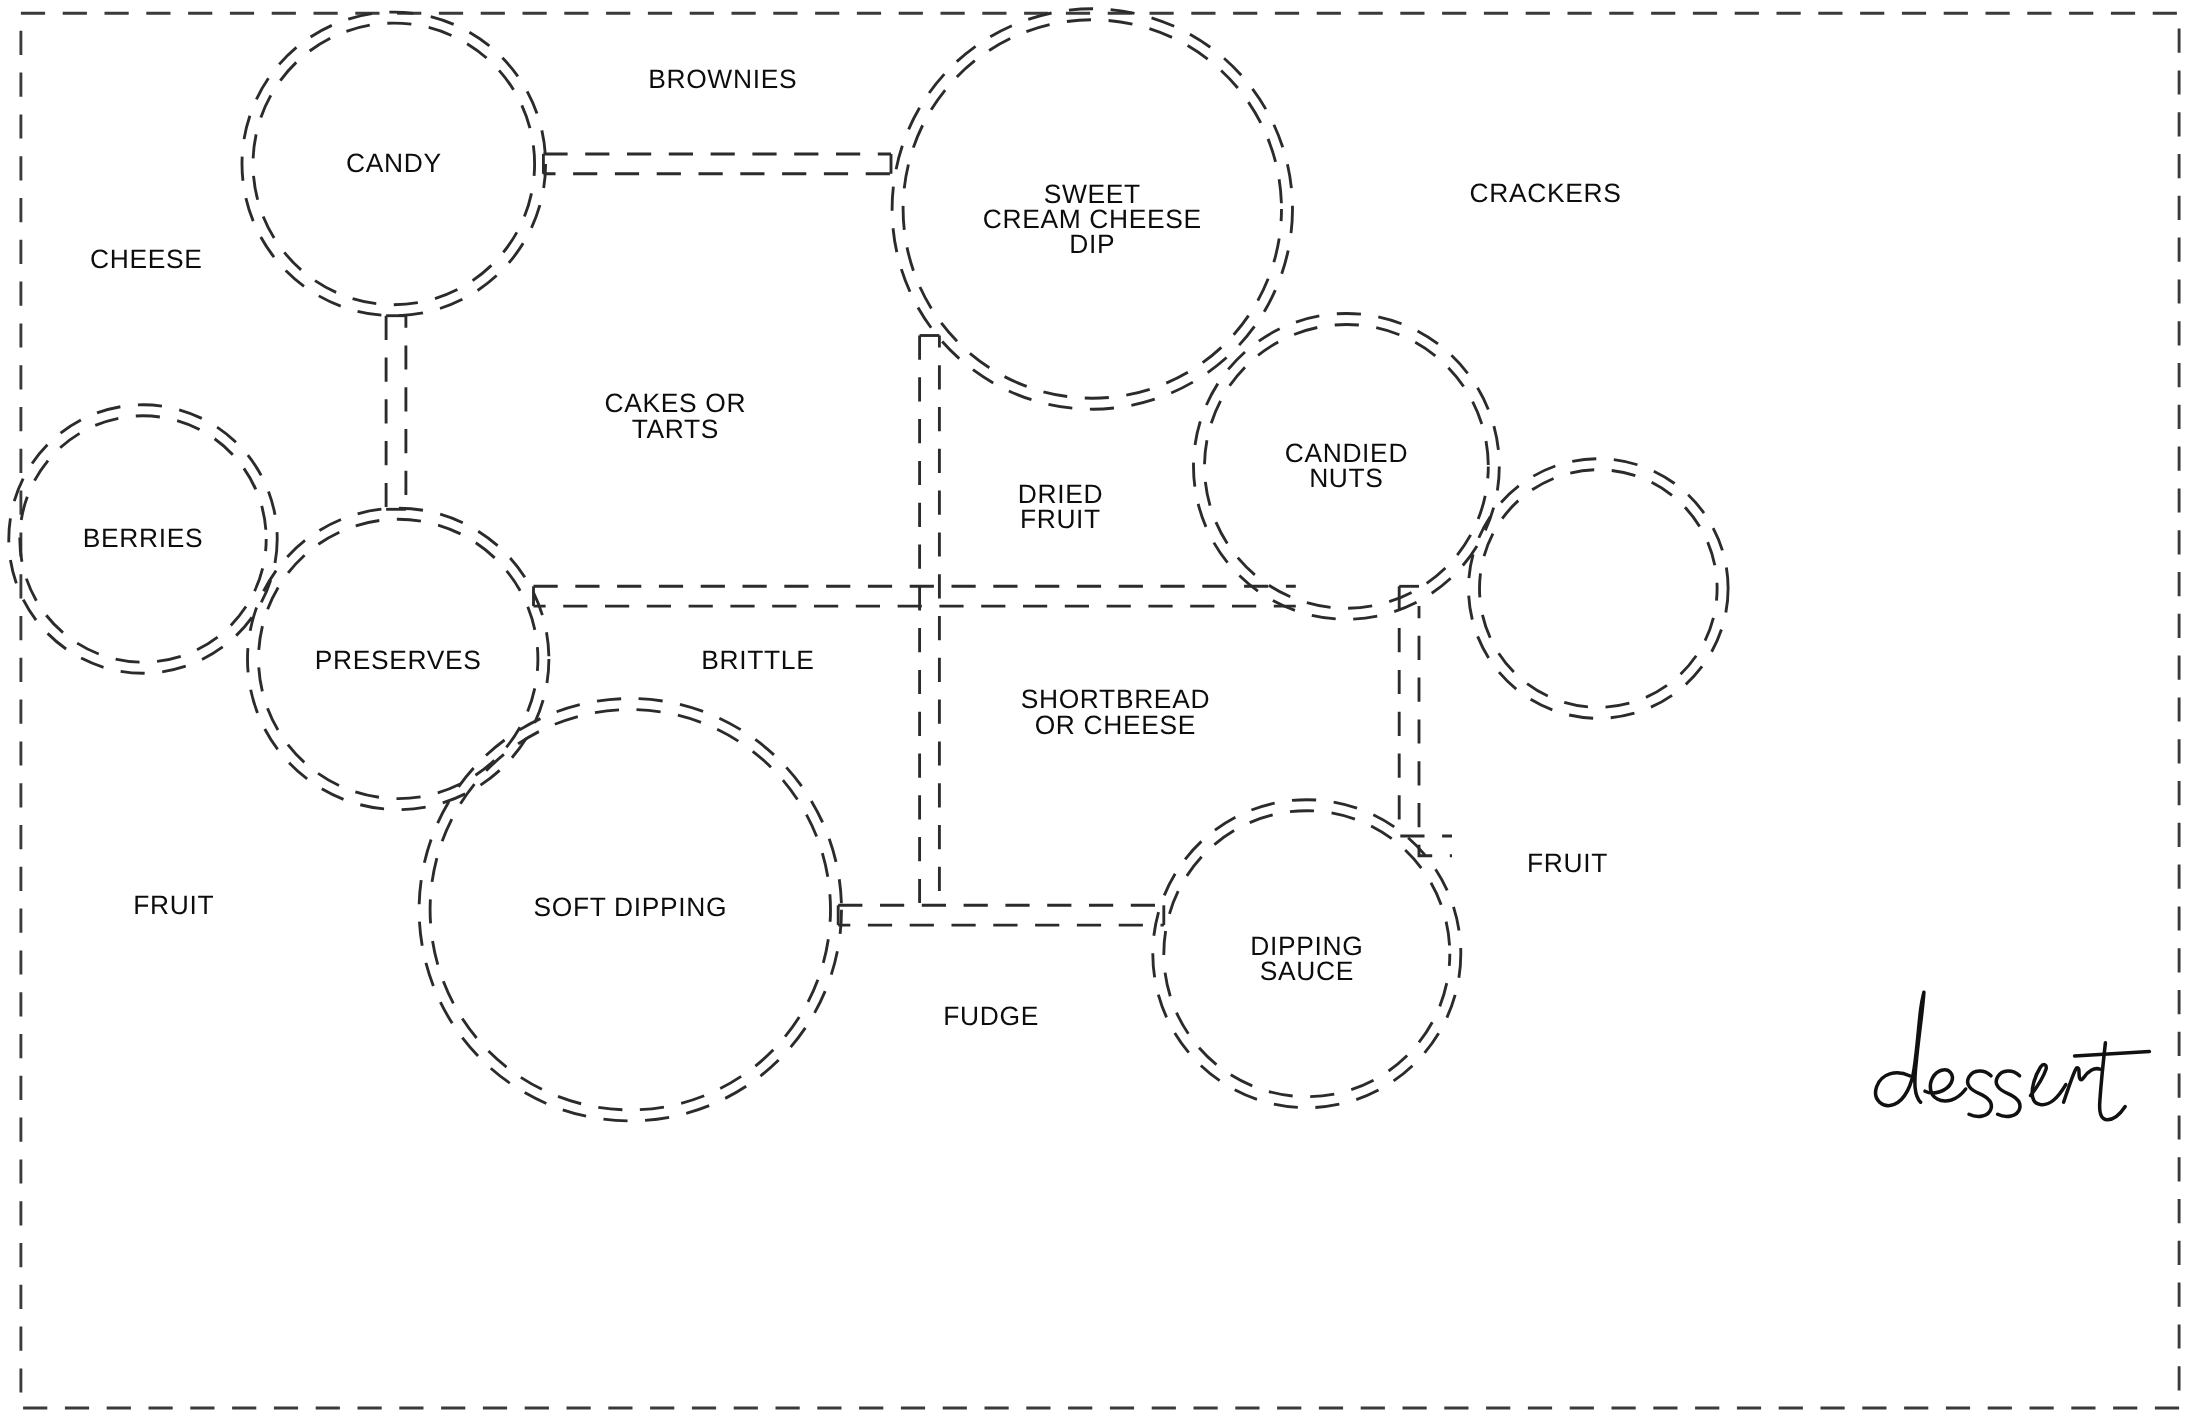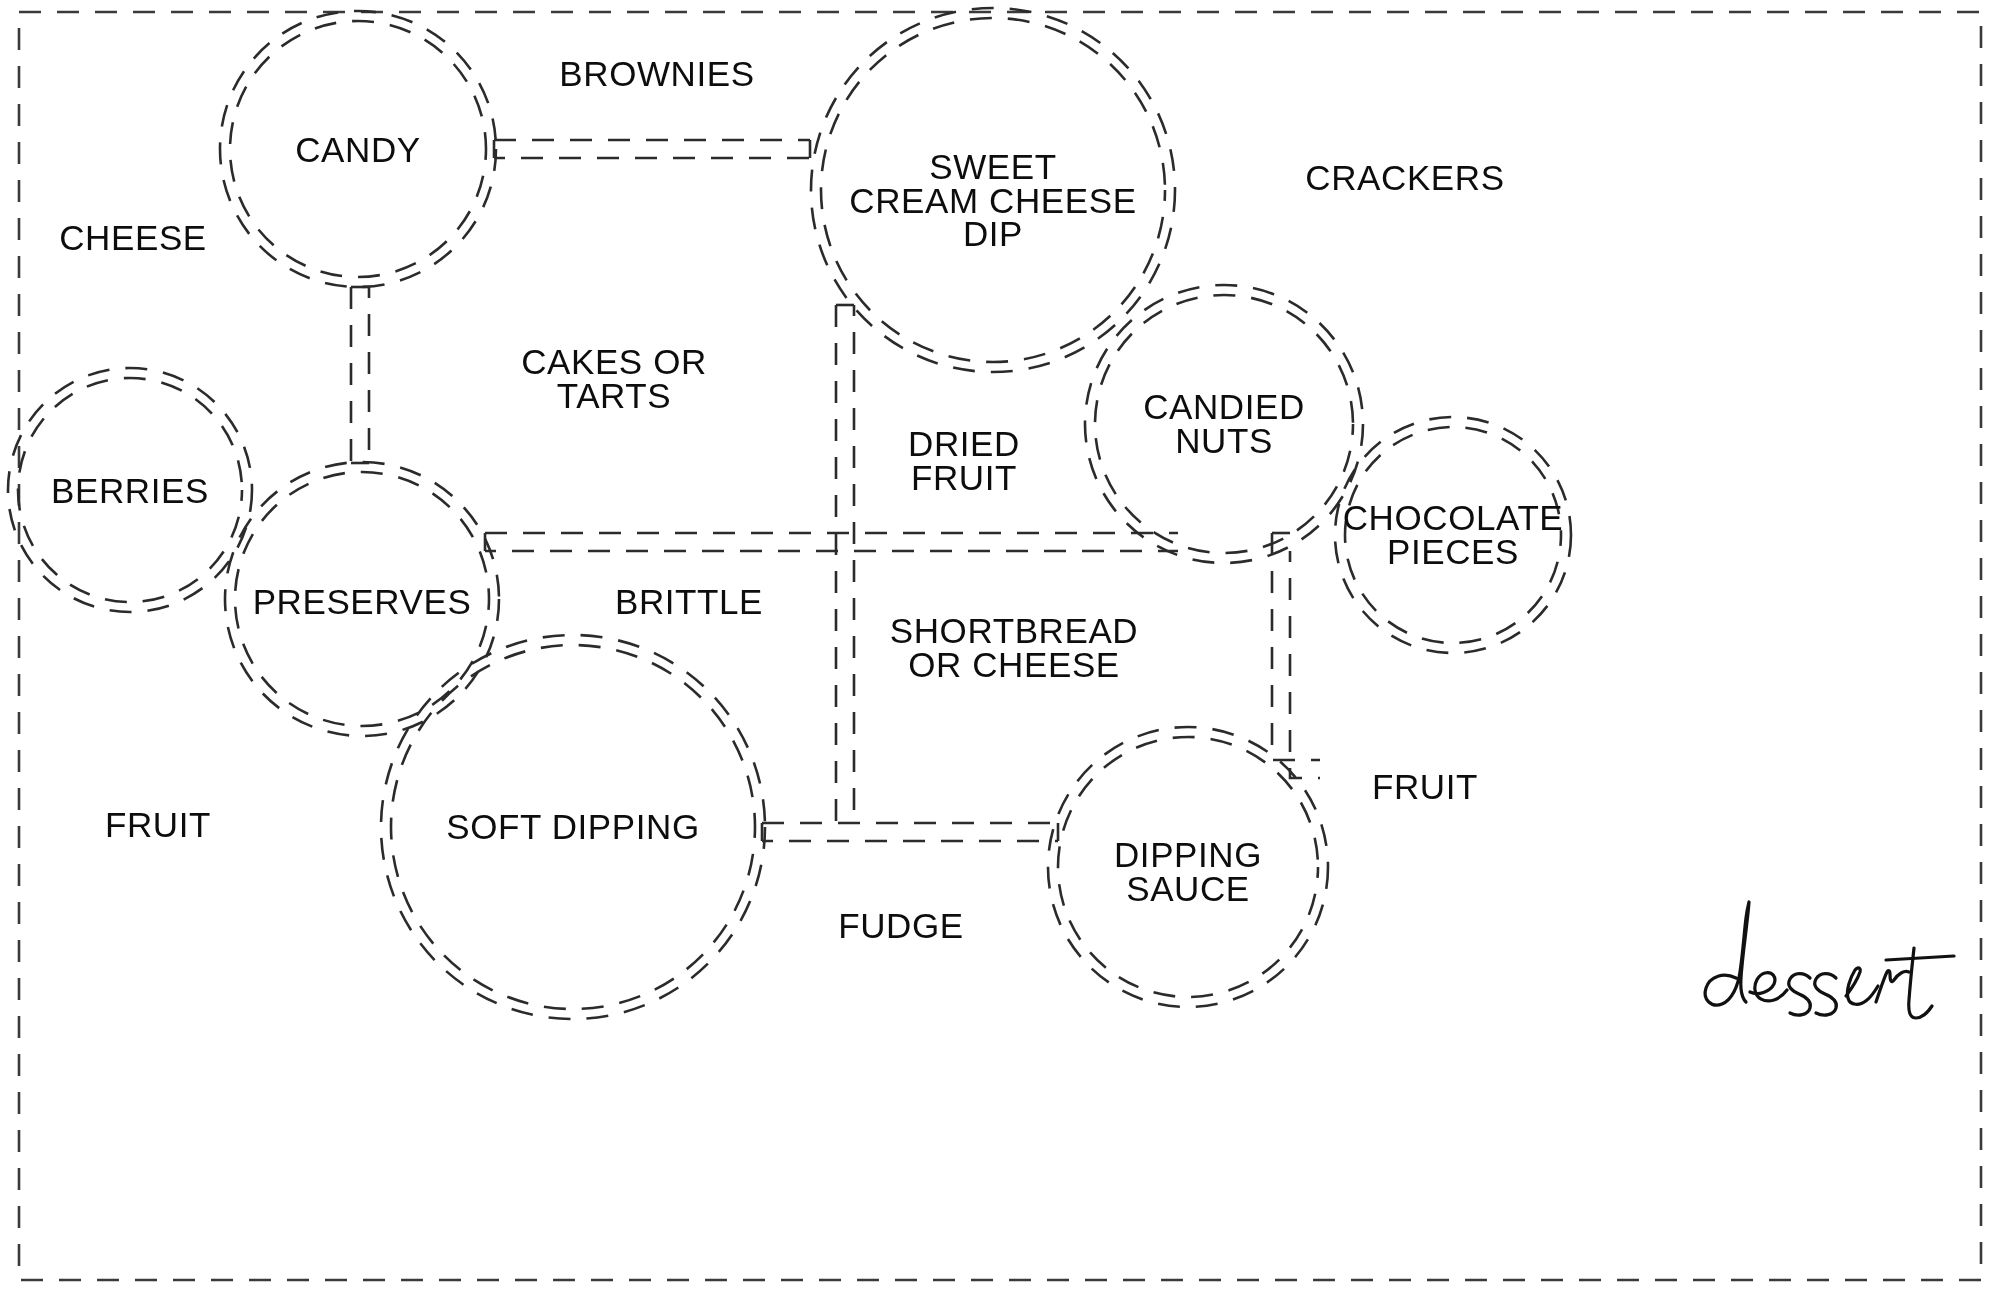--- a/index.html
+++ b/index.html
@@ -7,21 +7,21 @@
     width:2000px;height:1294px;overflow:hidden;
     font-family:"Liberation Sans","DejaVu Sans",sans-serif;
     color:#111111;
   }
   #board{position:relative;width:2000px;height:1294px;background:#ffffff;}
   #board svg{position:absolute;left:0;top:0;width:2000px;height:1294px;}
   .lbl{
     position:absolute;
     font-family:"Liberation Sans","DejaVu Sans",sans-serif;
     font-weight:400;
-    font-size:35px;
+    font-size:24px;
     letter-spacing:0.6px;
     line-height:1.0;
     color:#0d0d0d;
     text-align:center;
     transform:translate(-50%,-50%);
     white-space:pre;
     transform-origin:center center;
     -webkit-font-smoothing:antialiased;
   }
   .lbl.two{line-height:0.96;}
@@ -143,22 +143,20 @@
 
   <div class="lbl" style="left:358px;top:149px;">CANDY</div>
 
   <div class="lbl two" style="left:993px;top:200px;">SWEET
 CREAM CHEESE
 DIP</div>
 
   <div class="lbl two" style="left:1224px;top:424px;">CANDIED
 NUTS</div>
 
-  <div class="lbl two" style="left:1453px;top:535px;">CHOCOLATE
-PIECES</div>
 
   <div class="lbl" style="left:130px;top:490px;">BERRIES</div>
 
   <div class="lbl" style="left:362px;top:601px;text-align:right;">PRESERVES</div>
 
   <div class="lbl" style="left:573px;top:826px;">SOFT DIPPING</div>
 
   <div class="lbl two" style="left:1188px;top:872px;">DIPPING
 SAUCE</div>
 

